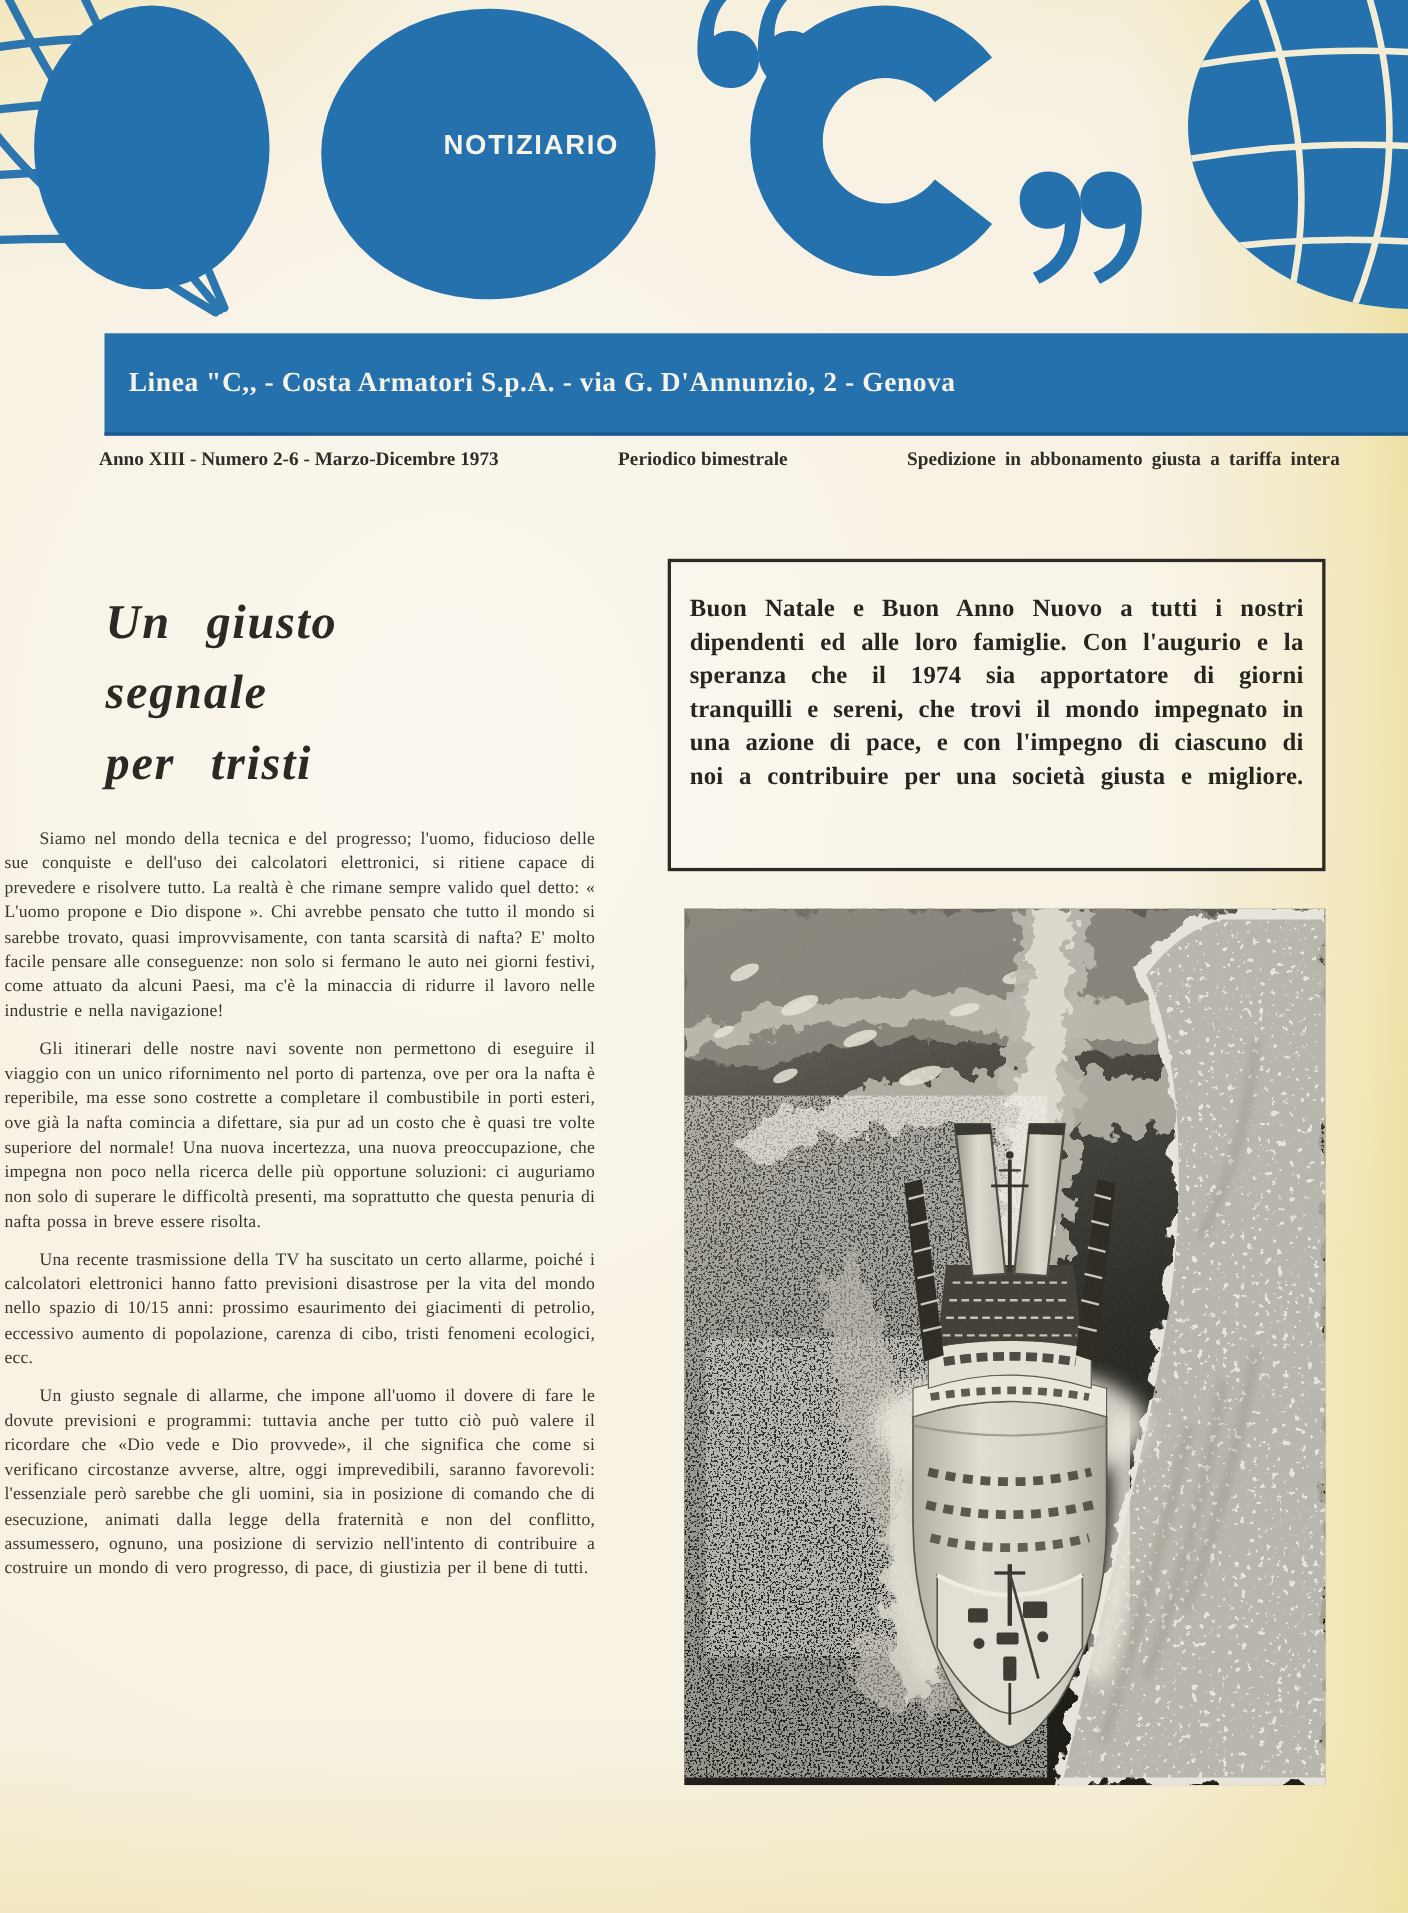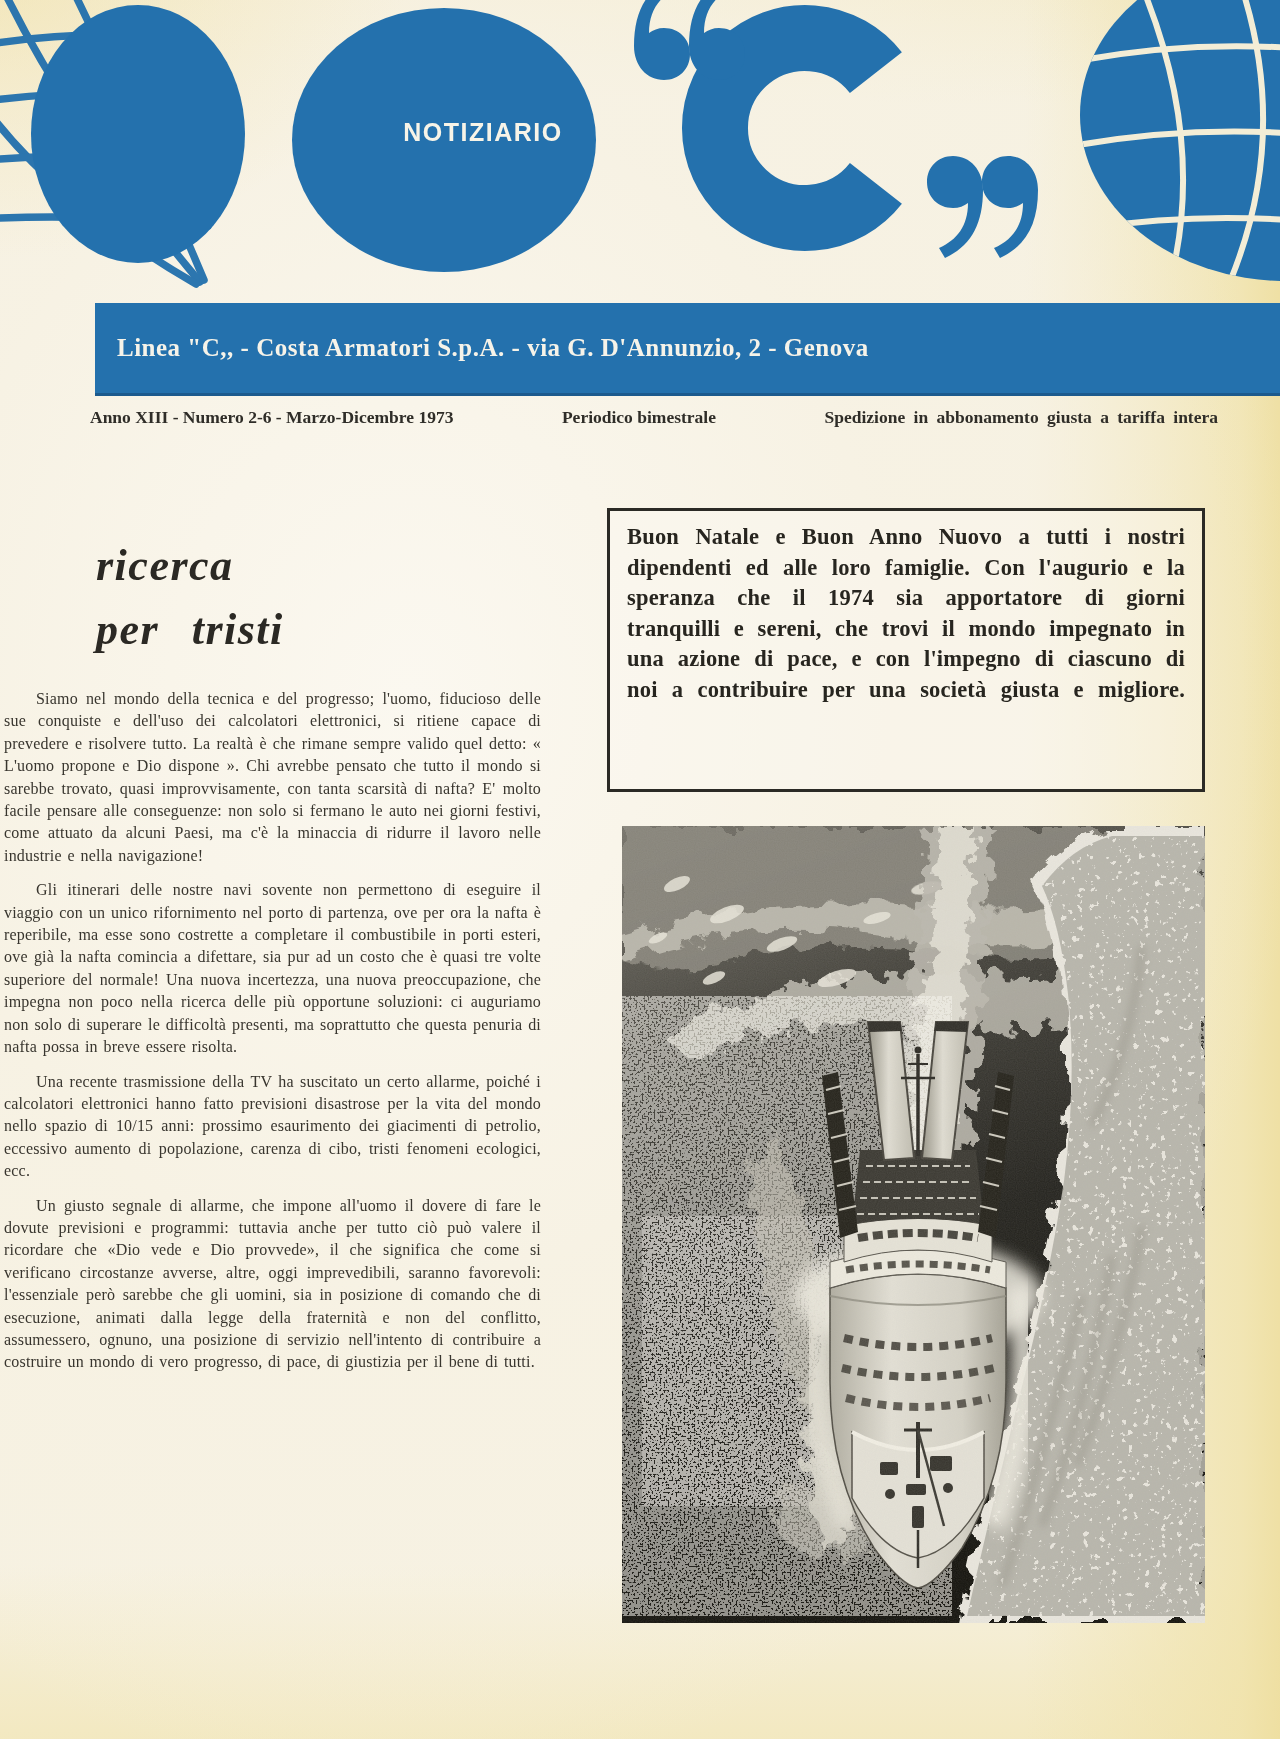--- a/index.html
+++ b/index.html
@@ -41,21 +41,21 @@
   }
   .article-title .tl{display:block;}
   .body-par{
     margin:0 0 12px 0; text-align:justify; text-indent:32px;
     font-size:16px; line-height:22.4px; letter-spacing:.2px; word-spacing:1.5px;
     color:#38352e;
   }
   .right-col{position:absolute; top:508px; left:607px; width:598px;}
   .greeting-box{
     box-sizing:border-box; width:598px; height:284px;
-    border:3px solid #2b2a25; padding:11px 17px 0 17px; background:rgba(252,250,243,.35);
+    border:3px solid #2b2a25; padding:27px 17px 0 17px; background:rgba(252,250,243,.35);
   }
   .greeting-box p{
     margin:0; font-weight:bold; font-size:22.5px; line-height:30.6px;
     text-align:justify; text-align-last:justify; word-spacing:5px; letter-spacing:.2px;
     color:#27251f;
   }
   .ship-photo{display:block; margin:34px 0 0 15px; width:583px; height:797px;}
 </style>
 </head>
 <body>
@@ -112,21 +112,22 @@
   </div>
 
   <div class="info-row">
     <span class="left">Anno XIII - Numero 2-6 - Marzo-Dicembre 1973</span>
     <span class="center">Periodico bimestrale</span>
     <span class="right">Spedizione in abbonamento giusta a tariffa intera</span>
   </div>
 
   <div class="left-col">
     <h1 class="article-title">
-      <span class="tl">ricerca</span>
+      <span class="tl">Un giusto</span>
+      <span class="tl">segnale</span>
       <span class="tl">per tristi</span>
     </h1>
     <p class="body-par">Siamo nel mondo della tecnica e del progresso; l'uomo, fiducioso delle sue conquiste e dell'uso dei calcolatori elettronici, si ritiene capace di prevedere e risolvere tutto. La realtà è che rimane sempre valido quel detto: « L'uomo propone e Dio dispone ». Chi avrebbe pensato che tutto il mondo si sarebbe trovato, quasi improvvisamente, con tanta scarsità di nafta? E' molto facile pensare alle conseguenze: non solo si fermano le auto nei giorni festivi, come attuato da alcuni Paesi, ma c'è la minaccia di ridurre il lavoro nelle industrie e nella navigazione!</p>
     <p class="body-par">Gli itinerari delle nostre navi sovente non permettono di eseguire il viaggio con un unico rifornimento nel porto di partenza, ove per ora la nafta è reperibile, ma esse sono costrette a completare il combustibile in porti esteri, ove già la nafta comincia a difettare, sia pur ad un costo che è quasi tre volte superiore del normale! Una nuova incertezza, una nuova preoccupazione, che impegna non poco nella ricerca delle più opportune soluzioni: ci auguriamo non solo di superare le difficoltà presenti, ma soprattutto che questa penuria di nafta possa in breve essere risolta.</p>
     <p class="body-par">Una recente trasmissione della TV ha suscitato un certo allarme, poiché i calcolatori elettronici hanno fatto previsioni disastrose per la vita del mondo nello spazio di 10/15 anni: prossimo esaurimento dei giacimenti di petrolio, eccessivo aumento di popolazione, carenza di cibo, tristi fenomeni ecologici, ecc.</p>
     <p class="body-par">Un giusto segnale di allarme, che impone all'uomo il dovere di fare le dovute previsioni e programmi: tuttavia anche per tutto ciò può valere il ricordare che «Dio vede e Dio provvede», il che significa che come si verificano circostanze avverse, altre, oggi imprevedibili, saranno favorevoli: l'essenziale però sarebbe che gli uomini, sia in posizione di comando che di esecuzione, animati dalla legge della fraternità e non del conflitto, assumessero, ognuno, una posizione di servizio nell'intento di contribuire a costruire un mondo di vero progresso, di pace, di giustizia per il bene di tutti.</p>
   </div>
 
   <div class="right-col">
 

